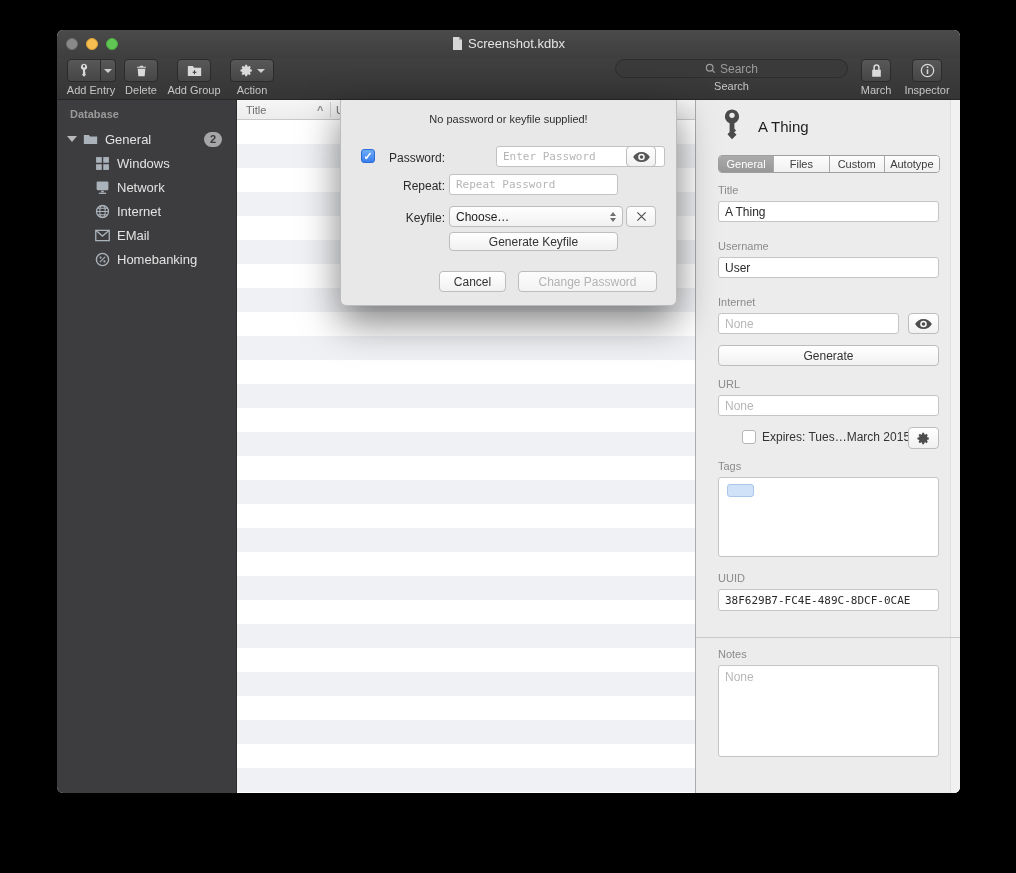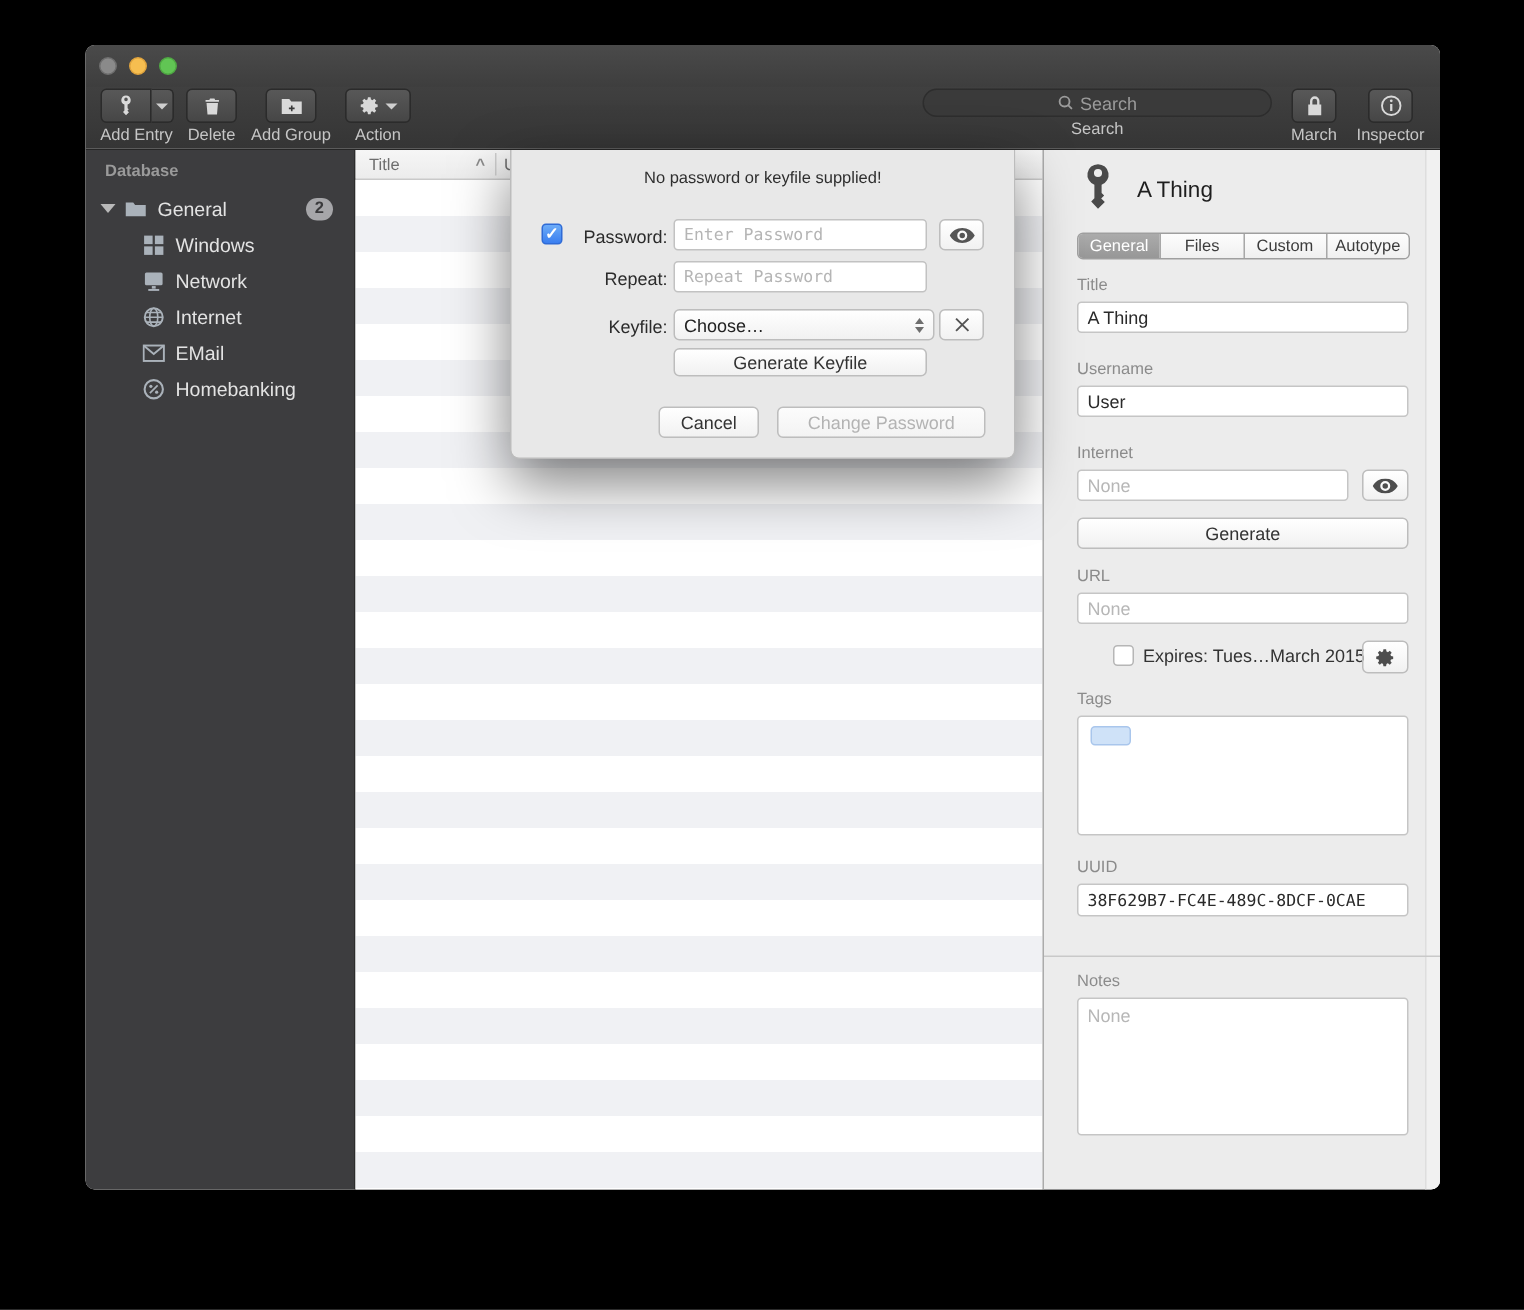--- a/index.html
+++ b/index.html
@@ -127,20 +127,26 @@
 </head>
 <body>
 
 <div class="screen">
   <div class="window">
 
     <div class="titlebar">
       <div class="tl tl-close"></div>
       <div class="tl tl-min"></div>
       <div class="tl tl-zoom"></div>
+      <div class="win-title">
+        <svg width="11" height="13" viewBox="0 0 11 13">
+            <path d="M1 0h6l3 3v10H1V0z" fill="#d6d6d6"></path>
+            <path d="M7 0l3 3H7V0z" fill="#9f9f9f"></path>
+          </svg><span>Screenshot.kdbx</span>
+      </div>
     </div>
 
     <div class="toolbar">
       <div class="tb-item" style="left:6px;width:56px;">
         <span class="tb-btnrow">
           <span class="tb-btn split-main">
             <svg width="10" height="17" viewBox="0 0 16 24" fill="currentColor">
                 <path d="M8 1a5 5 0 0 0-1.7 9.7V17l-1.5 1.6L8 22l3.2-3.2-1.7-1.6 1.4-1.4-1.2-1.2v-3.9A5 5 0 0 0 8 1zm0 2.3a1.9 1.9 0 1 1 0 3.8 1.9 1.9 0 0 1 0-3.8z"></path>
               </svg>
           </span>
@@ -377,21 +383,21 @@
 
       <div class="insp-label" style="top:548px;">Notes</div>
       <textarea class="notes-area" placeholder="None" style=""></textarea>
     </div>
 
     <div class="sheet">
       <div class="sheet-msg">No password or keyfile supplied!</div>
 
       <span class="checkbox checked" style="position:absolute;left:20px;top:49px;">✓</span>
       <span class="sheet-label" style="top:51px;">Password:</span>
-      <input class="sheet-input" style="top: 46px;" placeholder="Enter Password">
+      <input class="sheet-input" style="top: 46px; margin-left: 47px;" placeholder="Enter Password">
       <button class="btn sq-btn" style="top:46px;">
         <svg width="17" height="10" viewBox="0 0 20 12" fill="currentColor">
             <path d="M10 0C5.6 0 1.8 2.4 0 6c1.8 3.6 5.6 6 10 6s8.2-2.4 10-6C18.2 2.4 14.4 0 10 0zm0 10a4 4 0 1 1 0-8 4 4 0 0 1 0 8zm0-6.2A2.2 2.2 0 1 0 10 8.2 2.2 2.2 0 0 0 10 3.8z"></path>
           </svg>
       </button>
 
       <span class="sheet-label" style="top:79px;">Repeat:</span>
       <input class="sheet-input" style="top: 74px;" placeholder="Repeat Password">
 
       <span class="sheet-label" style="top:111px;">Keyfile:</span>

